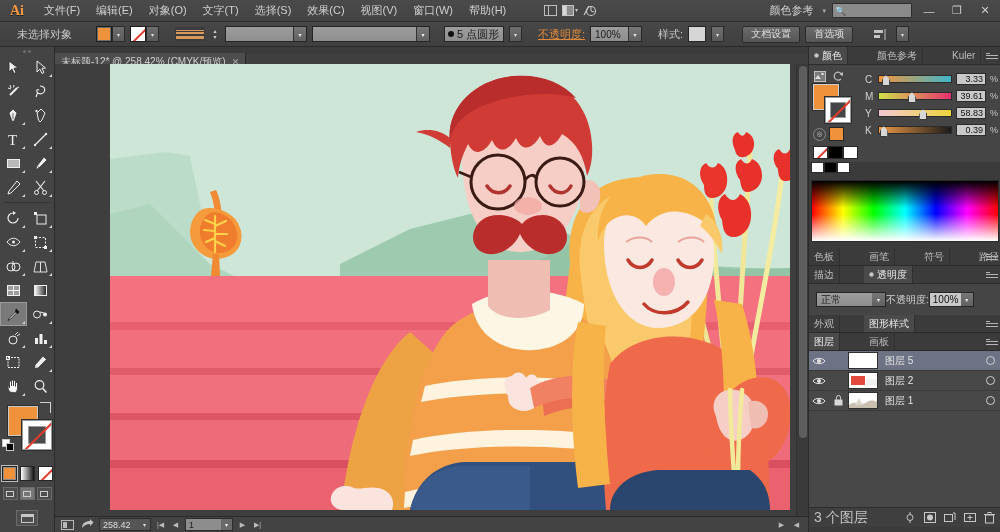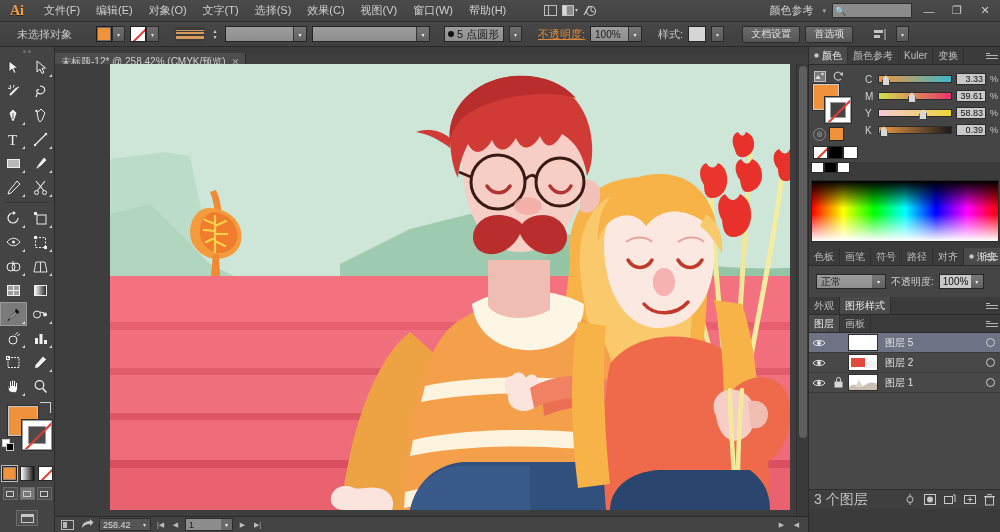--- a/index.html
+++ b/index.html
@@ -244,21 +244,21 @@
   
   .panels {
     position:absolute; left:808px; top:47px; width:192px; height:485px;
     background:#3b3b3b; border-left:1px solid #2b2b2b;
     display:flex;
   }
   .panel-col { width:192px; display:flex; flex-direction:column; }
 
   .panel-tabs {
     display:flex; align-items:flex-end; height:18px; background:#3b3b3b;
-    border-bottom:1px solid #2b2b2b; position:relative;
+    border-bottom:1px solid #2b2b2b; position:relative;gap:24px;
   }
   .ptab {
     height:17px; padding:0 5px; display:flex; align-items:center; gap:3px;
     font-size:10px; color:#bdbdbd; background:#3b3b3b;
     border-right:1px solid #303030; white-space:nowrap;
   }
   .ptab.active { background:#4a4a4a; color:#ececec; }
   .ptab .dot { width:5px; height:5px; border-radius:50%; border:1px solid #9a9a9a; }
   .ptab.active .dot { background:#cfcfcf; }
   .panel-menu {
@@ -318,21 +318,21 @@
     background:
       linear-gradient(to bottom, rgba(255,255,255,0) 55%, #fff 100%),
       linear-gradient(to bottom, #000 0%, rgba(0,0,0,0) 45%),
       linear-gradient(to right,#ff0000,#ffff00,#00ff00,#00ffff,#0000ff,#ff00ff,#ff0000);
     border:1px solid #2b2b2b;
   }
   .spectrum-end { display:flex; margin:0 2px 3px; }
   .spectrum-end div { width:13px; height:11px; border:1px solid #2b2b2b; }
 
   
-  .trans-row { display:flex; align-items:center; gap:5px; margin:4px 2px; }
+  .trans-row { display:flex; align-items:center; margin:4px 2px; }
   .blend-combo {
     width:70px; height:15px; background:linear-gradient(#9d9d9d,#8e8e8e);
     border:1px solid #262626; display:flex; align-items:center; font-size:10px; color:#1b1b1b;
   }
   .blend-combo .bt { flex:1; padding-left:4px; }
   .blend-combo .bb { width:13px; height:13px; background:linear-gradient(#777,#616161); display:flex; align-items:center; justify-content:center; font-size:6px; color:#eee;}
   .op-label { font-size:10px; color:#d2d2d2; white-space:nowrap; }
   .op-combo {
     width:45px; height:15px; background:#c9c9c9; border:1px solid #262626;
     display:flex; align-items:center; font-size:10px; color:#111;
@@ -990,20 +990,32 @@
           <span class="dot"></span>
           <span>渐变</span>
         </div>
         <div class="panel-menu">
             <i></i>
             <i></i>
             <i></i>
           </div>
       </div>
 
+      <div class="panel-tabs">
+        <div class="ptab">描边</div>
+        <div class="ptab active">
+          <span class="dot"></span>
+          <span>透明度</span>
+        </div>
+        <div class="panel-menu">
+            <i></i>
+            <i></i>
+            <i></i>
+          </div>
+      </div>
 
       <div class="panel-body">
         <div class="trans-row">
           <div class="blend-combo">
             <span class="bt">正常</span>
             <span class="bb">▾</span>
           </div>
           <div class="op-label">不透明度:</div>
           <div class="op-combo">
             <span class="ot">100%</span>

